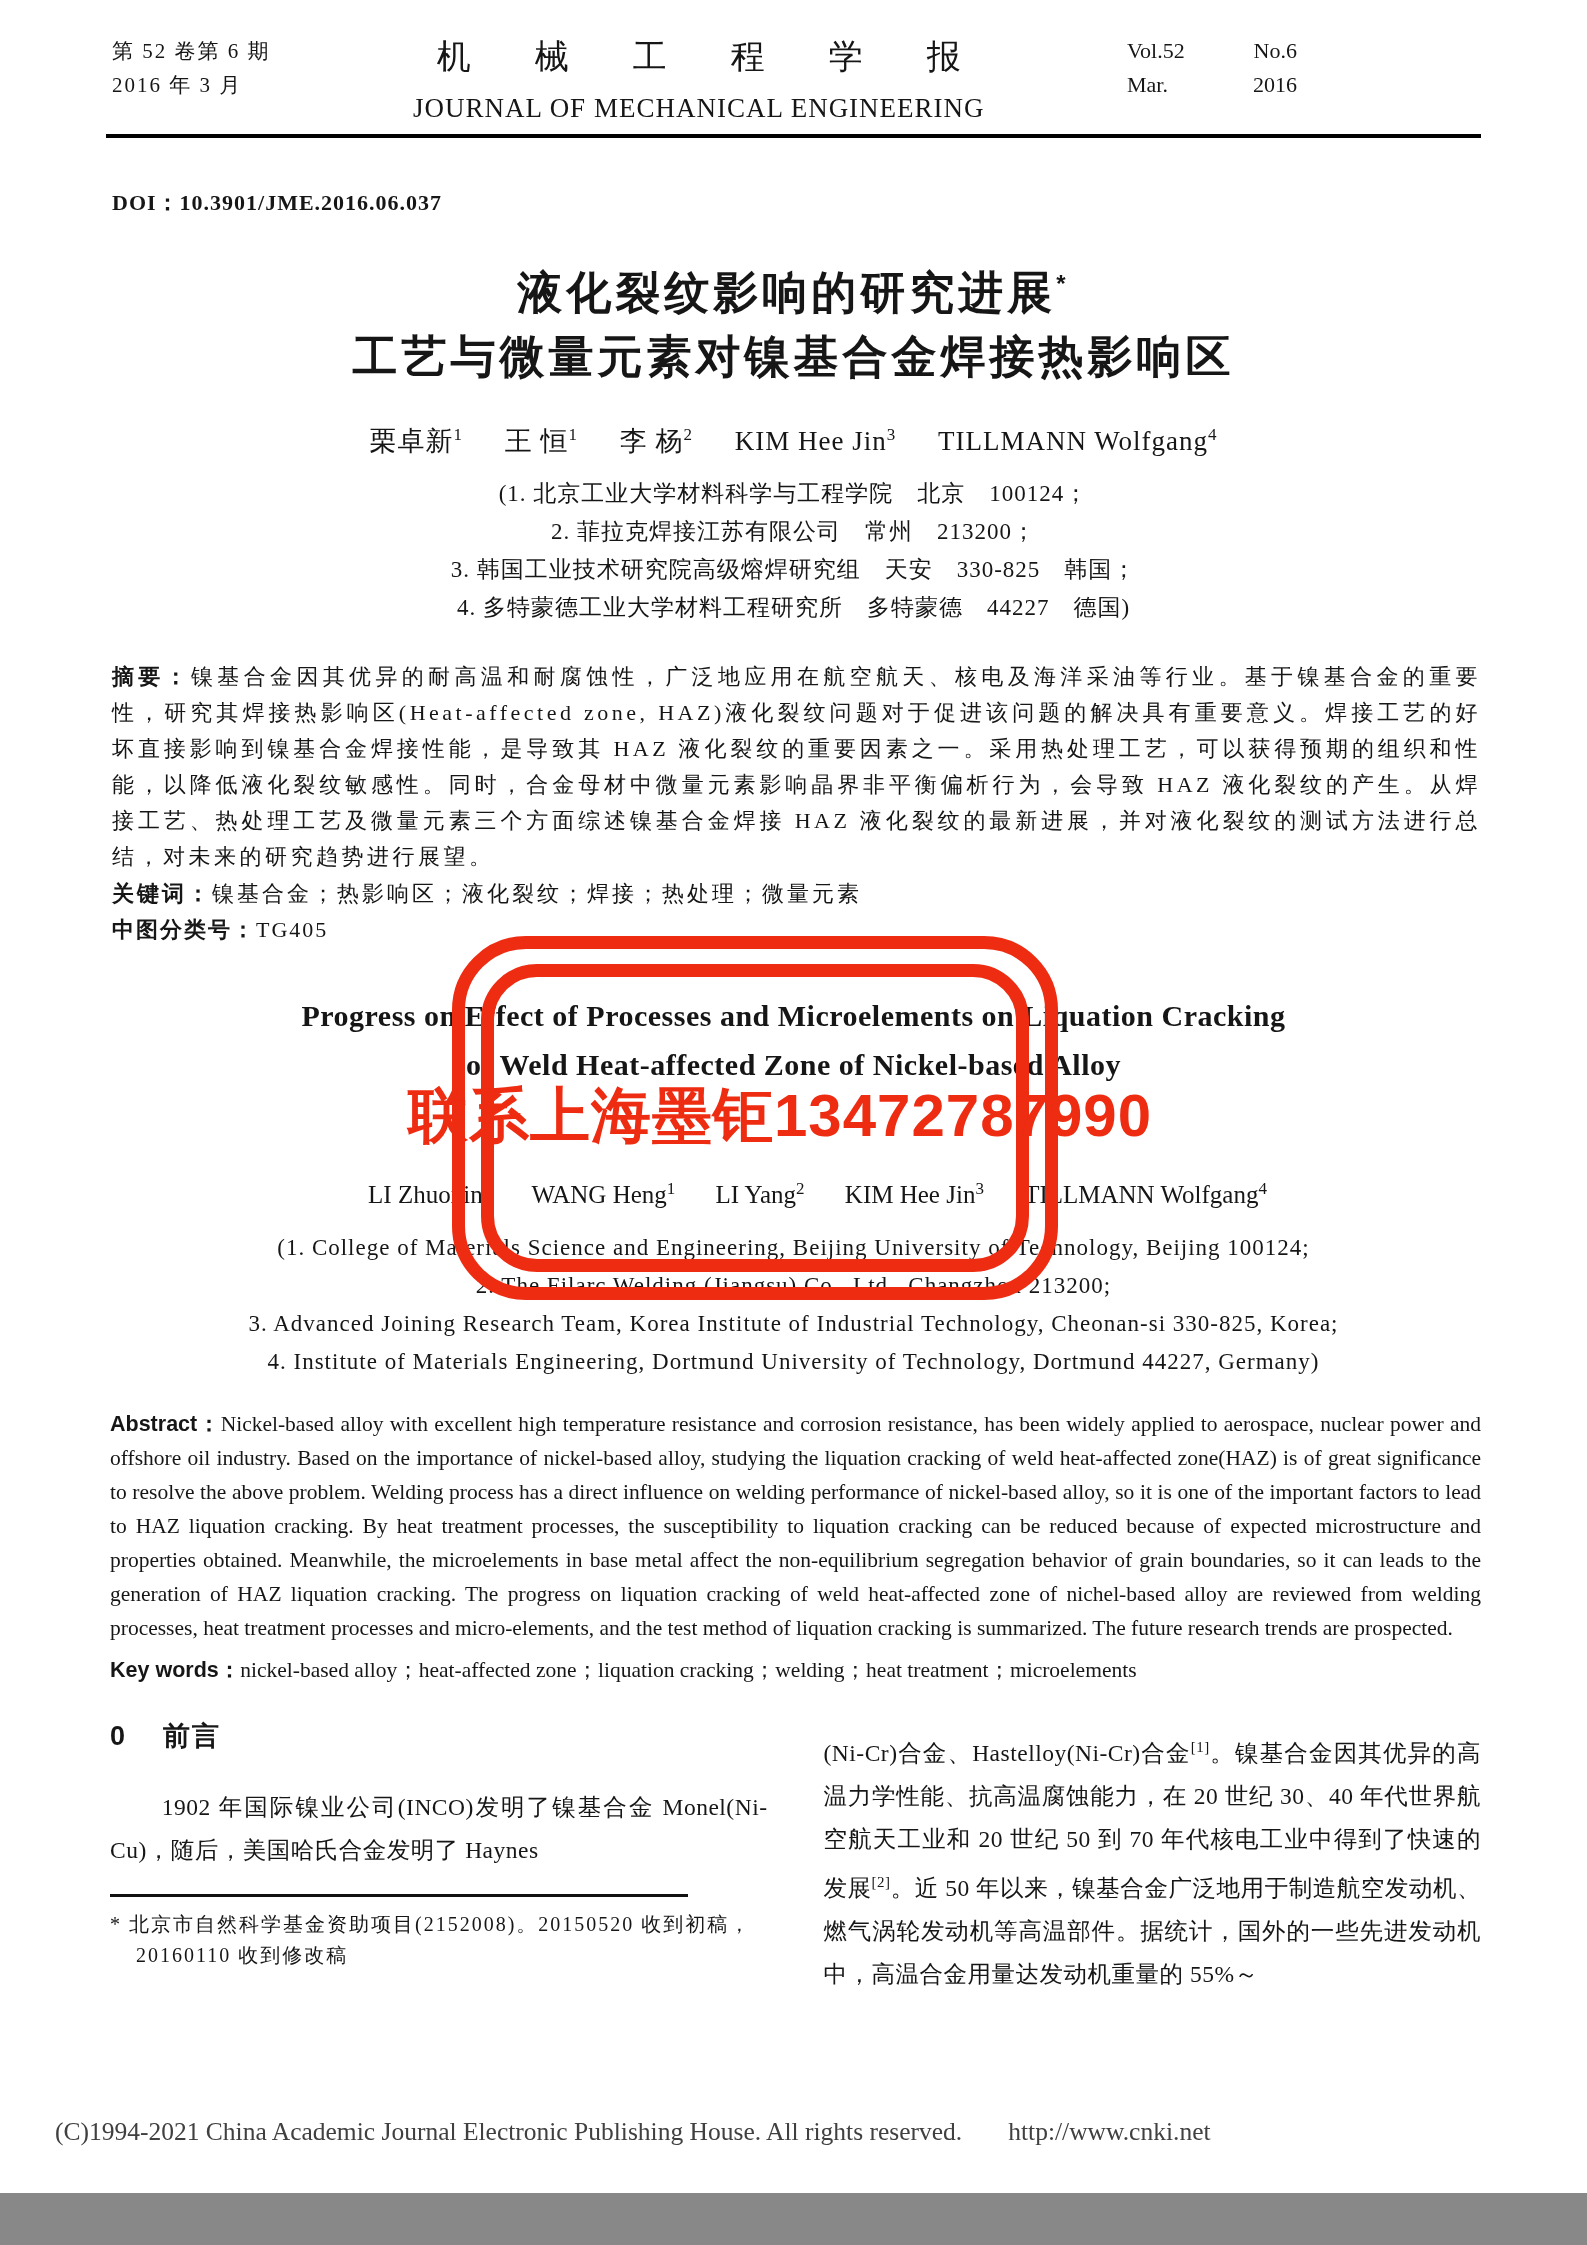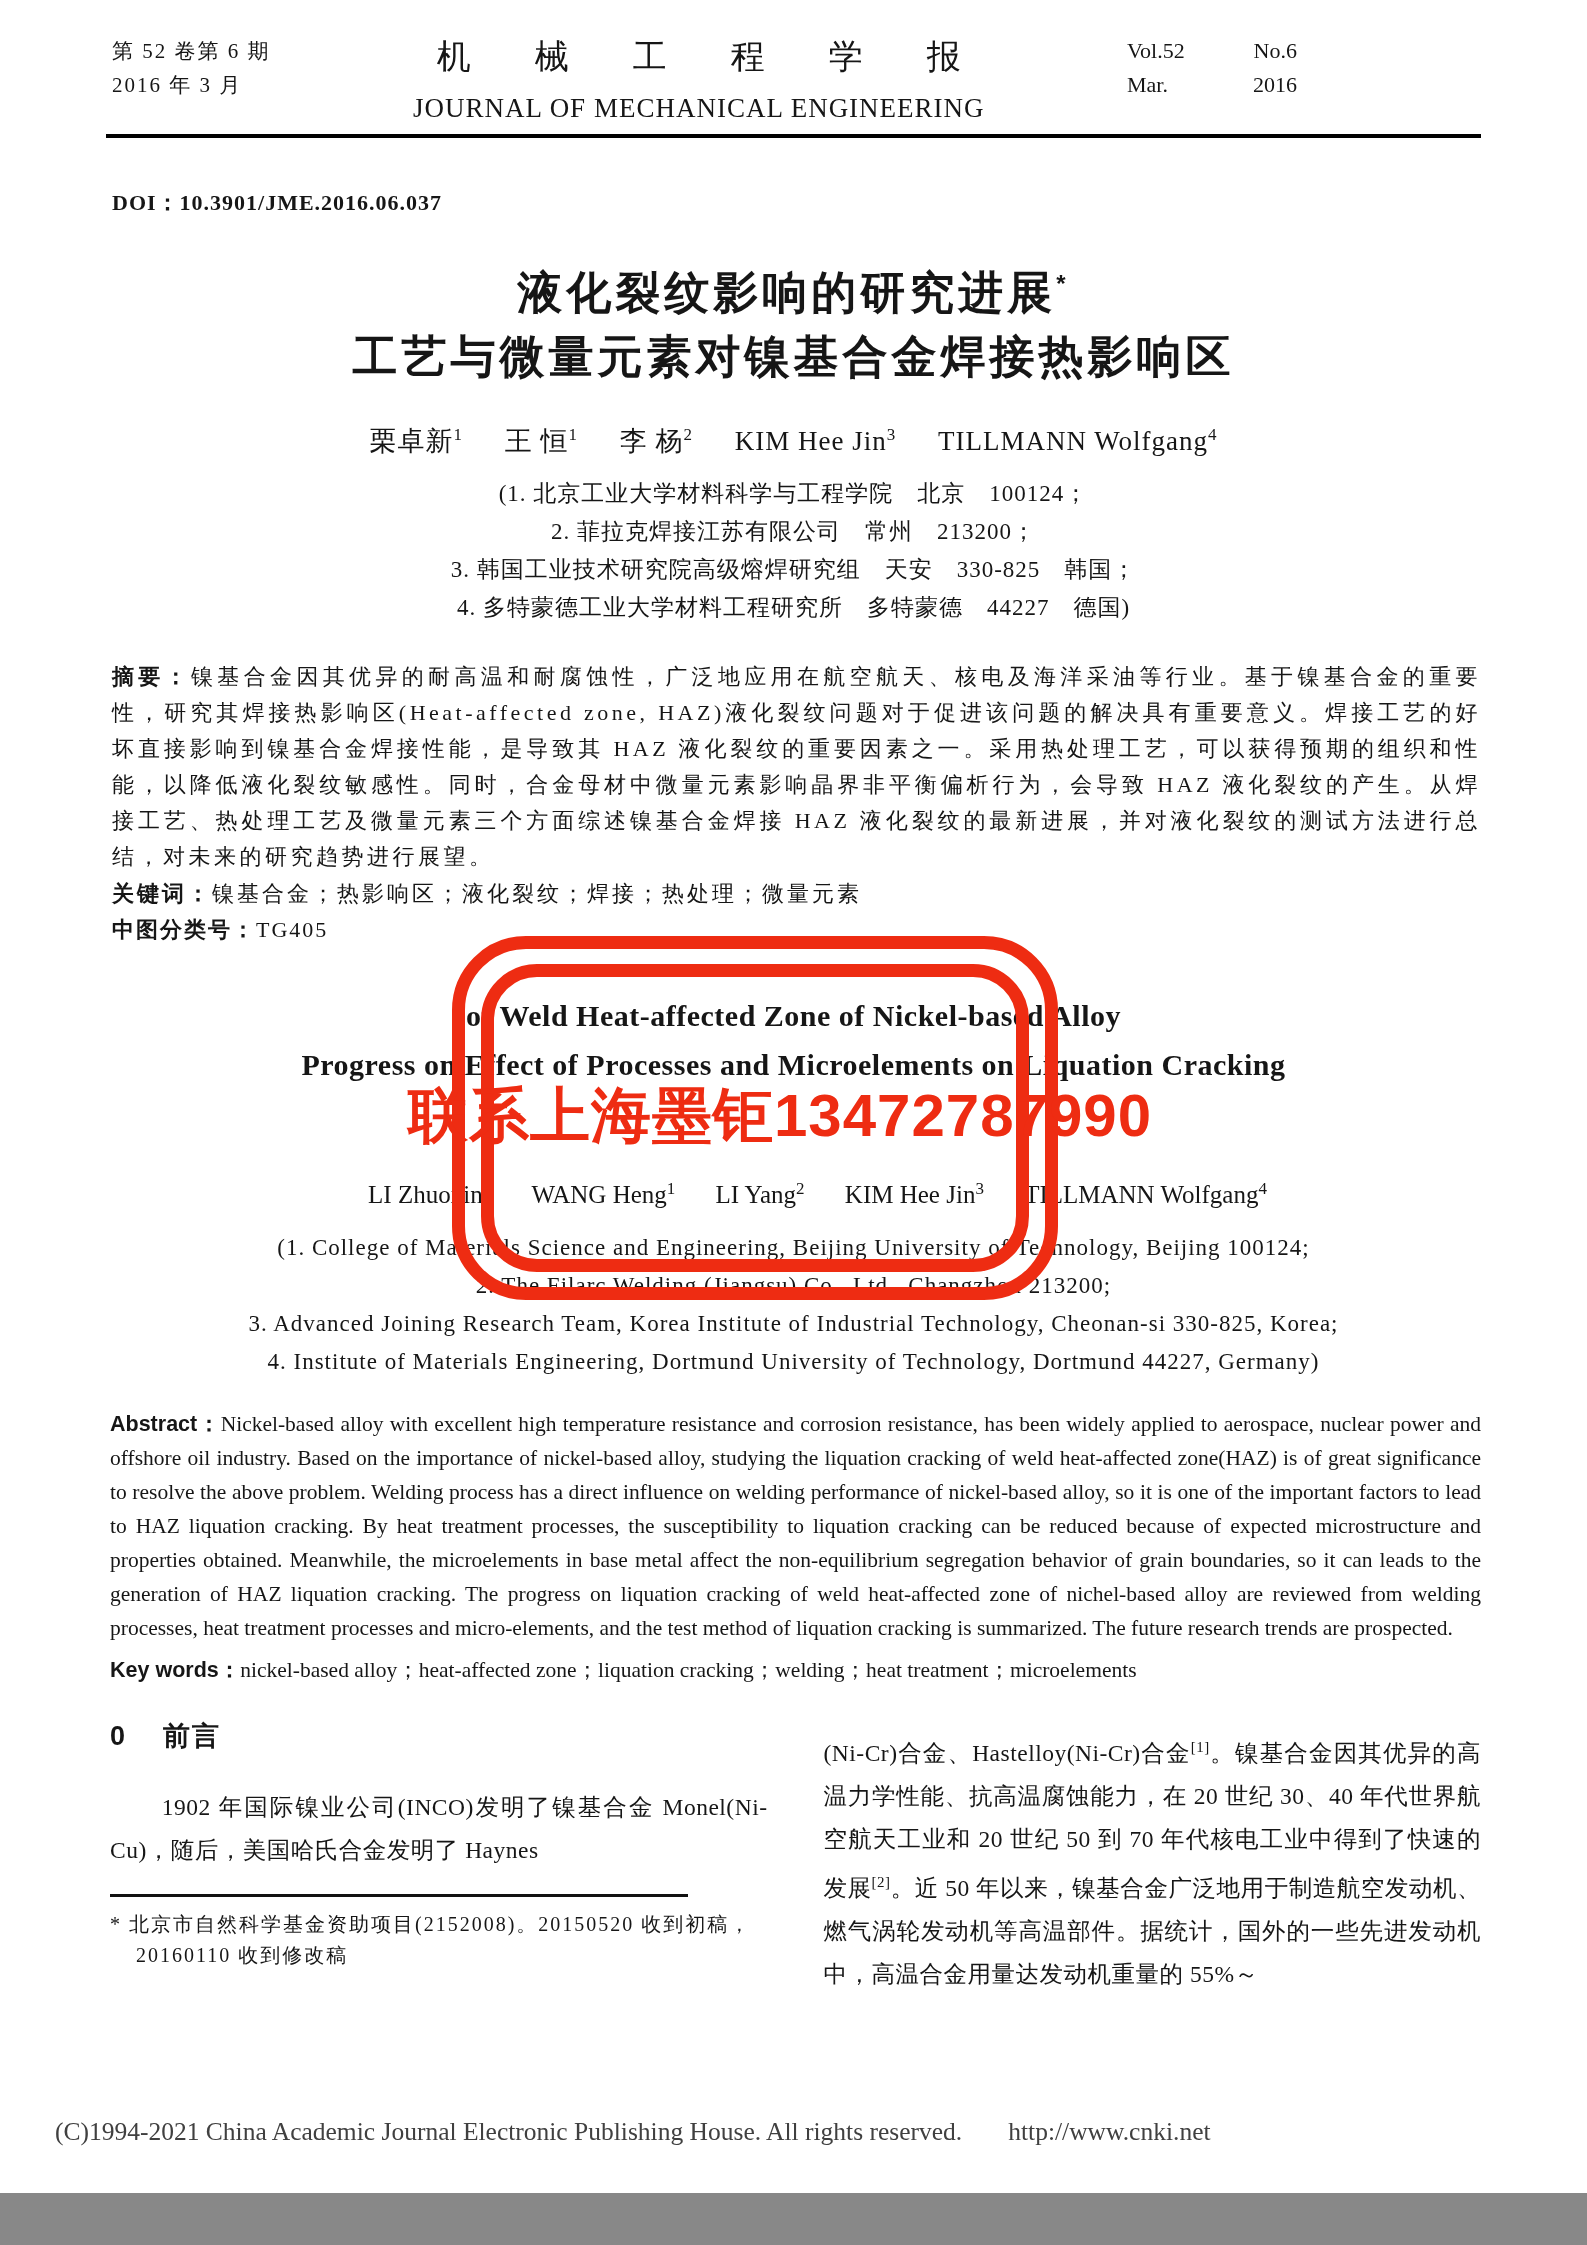--- a/index.html
+++ b/index.html
@@ -112,22 +112,22 @@
     <div>2. 菲拉克焊接江苏有限公司　常州　213200；</div>
     <div>3. 韩国工业技术研究院高级熔焊研究组　天安　330-825　韩国；</div>
     <div>4. 多特蒙德工业大学材料工程研究所　多特蒙德　44227　德国)</div>
   </div>
 
   <p class="abs-cn"><span class="lbl">摘要：</span><span>镍基合金因其优异的耐高温和耐腐蚀性，广泛地应用在航空航天、核电及海洋采油等行业。基于镍基合金的重要性，研究其焊接热影响区(Heat-affected zone, HAZ)液化裂纹问题对于促进该问题的解决具有重要意义。焊接工艺的好坏直接影响到镍基合金焊接性能，是导致其 HAZ 液化裂纹的重要因素之一。采用热处理工艺，可以获得预期的组织和性能，以降低液化裂纹敏感性。同时，合金母材中微量元素影响晶界非平衡偏析行为，会导致 HAZ 液化裂纹的产生。从焊接工艺、热处理工艺及微量元素三个方面综述镍基合金焊接 HAZ 液化裂纹的最新进展，并对液化裂纹的测试方法进行总结，对未来的研究趋势进行展望。</span></p>
   <p class="kw-cn"><span class="lbl">关键词：</span><span>镍基合金；热影响区；液化裂纹；焊接；热处理；微量元素</span></p>
   <p class="clc"><span class="lbl">中图分类号：</span><span>TG405</span></p>
 
   <h2 class="en-title">
+    <div>Progress on Effect of Processes and Microelements on Liquation Cracking</div>
     <div>of Weld Heat-affected Zone of Nickel-based Alloy</div>
-    <div>Progress on Effect of Processes and Microelements on Liquation Cracking</div>
   </h2>
 
   <div class="authors-en">
     <span class="au"><span>LI Zhuoxin</span><sup>1</sup></span>
     <span class="au"><span>WANG Heng</span><sup>1</sup></span>
     <span class="au"><span>LI Yang</span><sup>2</sup></span>
     <span class="au"><span>KIM Hee Jin</span><sup>3</sup></span>
     <span class="au"><span>TILLMANN Wolfgang</span><sup>4</sup></span>
   </div>
 

